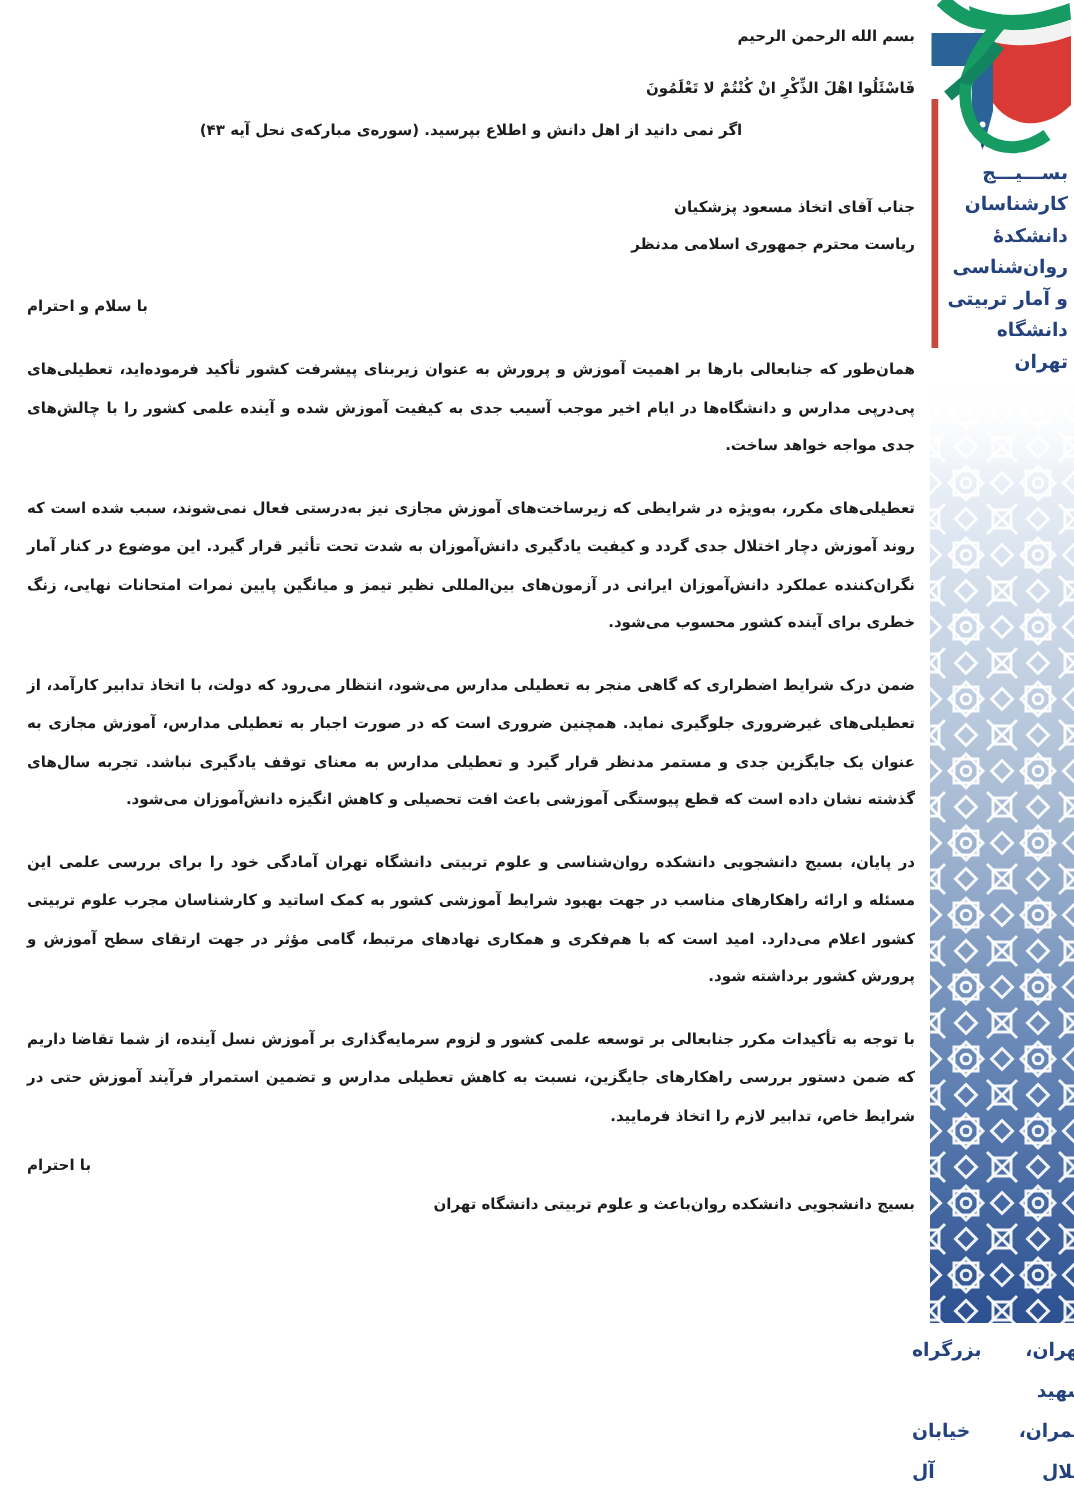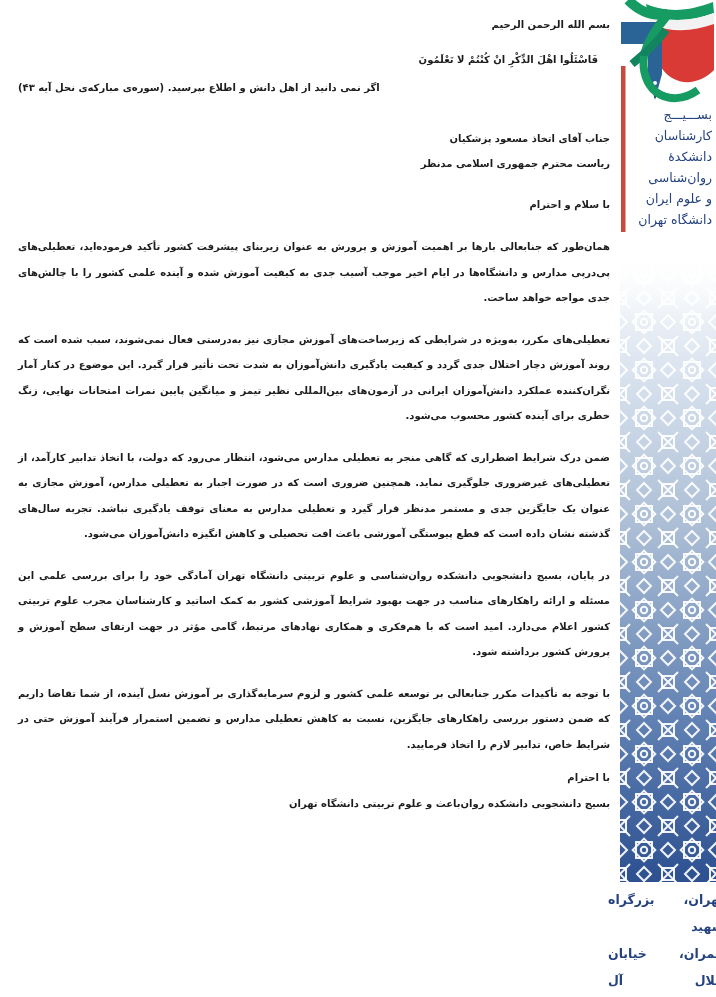--- a/index.html
+++ b/index.html
@@ -25,51 +25,51 @@
   
   .letter{
     position:absolute;
     top:0;left:18px;width:592px;
     font-weight:bold;
     font-size:10px;
     line-height:25.5px;
   }
   .letter p{margin:0;}
   .bism{margin:12px 0 9px !important;text-align:right;}
-  .verse{margin:0 12px 3px !important;text-align:right;}
-  .transl{margin:0 0 25px !important;text-align:left;}
+  .verse{margin:0 0 3px !important;text-align:right;}
+  .transl{margin:0 0 25px !important;text-align:center;}
   .recipient-name{margin:0 !important;text-align:right;}
   .recipient-title{margin:0 0 15px !important;text-align:right;}
-  .salutation{margin:0 0 17px !important;text-align:right;}
+  .salutation{margin:0 0 17px !important;text-align:left;}
   .para{
     text-align:justify;
     text-justify:inter-word;
     margin:16px 0 7px !important;
   }
-  .closing{margin:8px 0 0 !important;text-align:right;}
+  .closing{margin:8px 0 0 !important;text-align:left;}
   .signature{margin:0 !important;text-align:right;}
 
   
   .sidebar-logo{
     position:absolute;
     top:0;left:616px;
     width:100px;height:235px;
   }
   .pen{fill:var(--pen-blue);}
   .pole{fill:var(--pole-red);}
   .flagred{fill:var(--flag-red);}
   .ribbon{stroke:var(--ribbon-green);fill:none;}
   .ribbon-dark{stroke:var(--ribbon-green-dark);fill:none;}
   .greenband{fill:var(--ribbon-green);}
 
   .org{
     position:absolute;
     top:104px;left:628px;width:84px;
     color:var(--org-text);
-    font-weight:normal;
+    font-weight:bold;
     font-size:12.5px;
     line-height:21px;
     text-align:right;
   }
   .pattern-strip{
     position:absolute;
     top:250px;left:620px;
     width:96px;height:632px;
     display:block;
   }
@@ -121,21 +121,21 @@
   <path class="ribbon" d="M52,14 C40,28 32,40 28,56" stroke-width="9"></path>
   <path class="ribbon-dark" d="M16,64 C28,54 40,44 50,30" stroke-width="8"></path>
   <path class="ribbon" d="M28,56 C26,70 30,84 40,92 C52,101 68,100 82,90" stroke-width="8"></path>
 </svg>
 
 <div class="org">
   <div>بســـیـــج</div>
   <div>کارشناسان</div>
   <div>دانشکدهٔ</div>
   <div>روان‌شناسی</div>
-  <div>و علوم ایران</div>
+  <div>و آمار تربیتی</div>
   <div>دانشگاه تهران</div>
 </div>
 
 <svg class="pattern-strip" viewBox="0 0 96 632" xmlns="http://www.w3.org/2000/svg" preserveAspectRatio="none">
   <defs>
     <linearGradient id="pbg" x1="0" y1="0" x2="0" y2="1">
       <stop offset="0" stop-color="#ffffff"></stop>
       <stop offset="0.18" stop-color="#dce5f0"></stop>
       <stop offset="0.45" stop-color="#a9bcd4"></stop>
       <stop offset="0.75" stop-color="#5f80b2"></stop>

